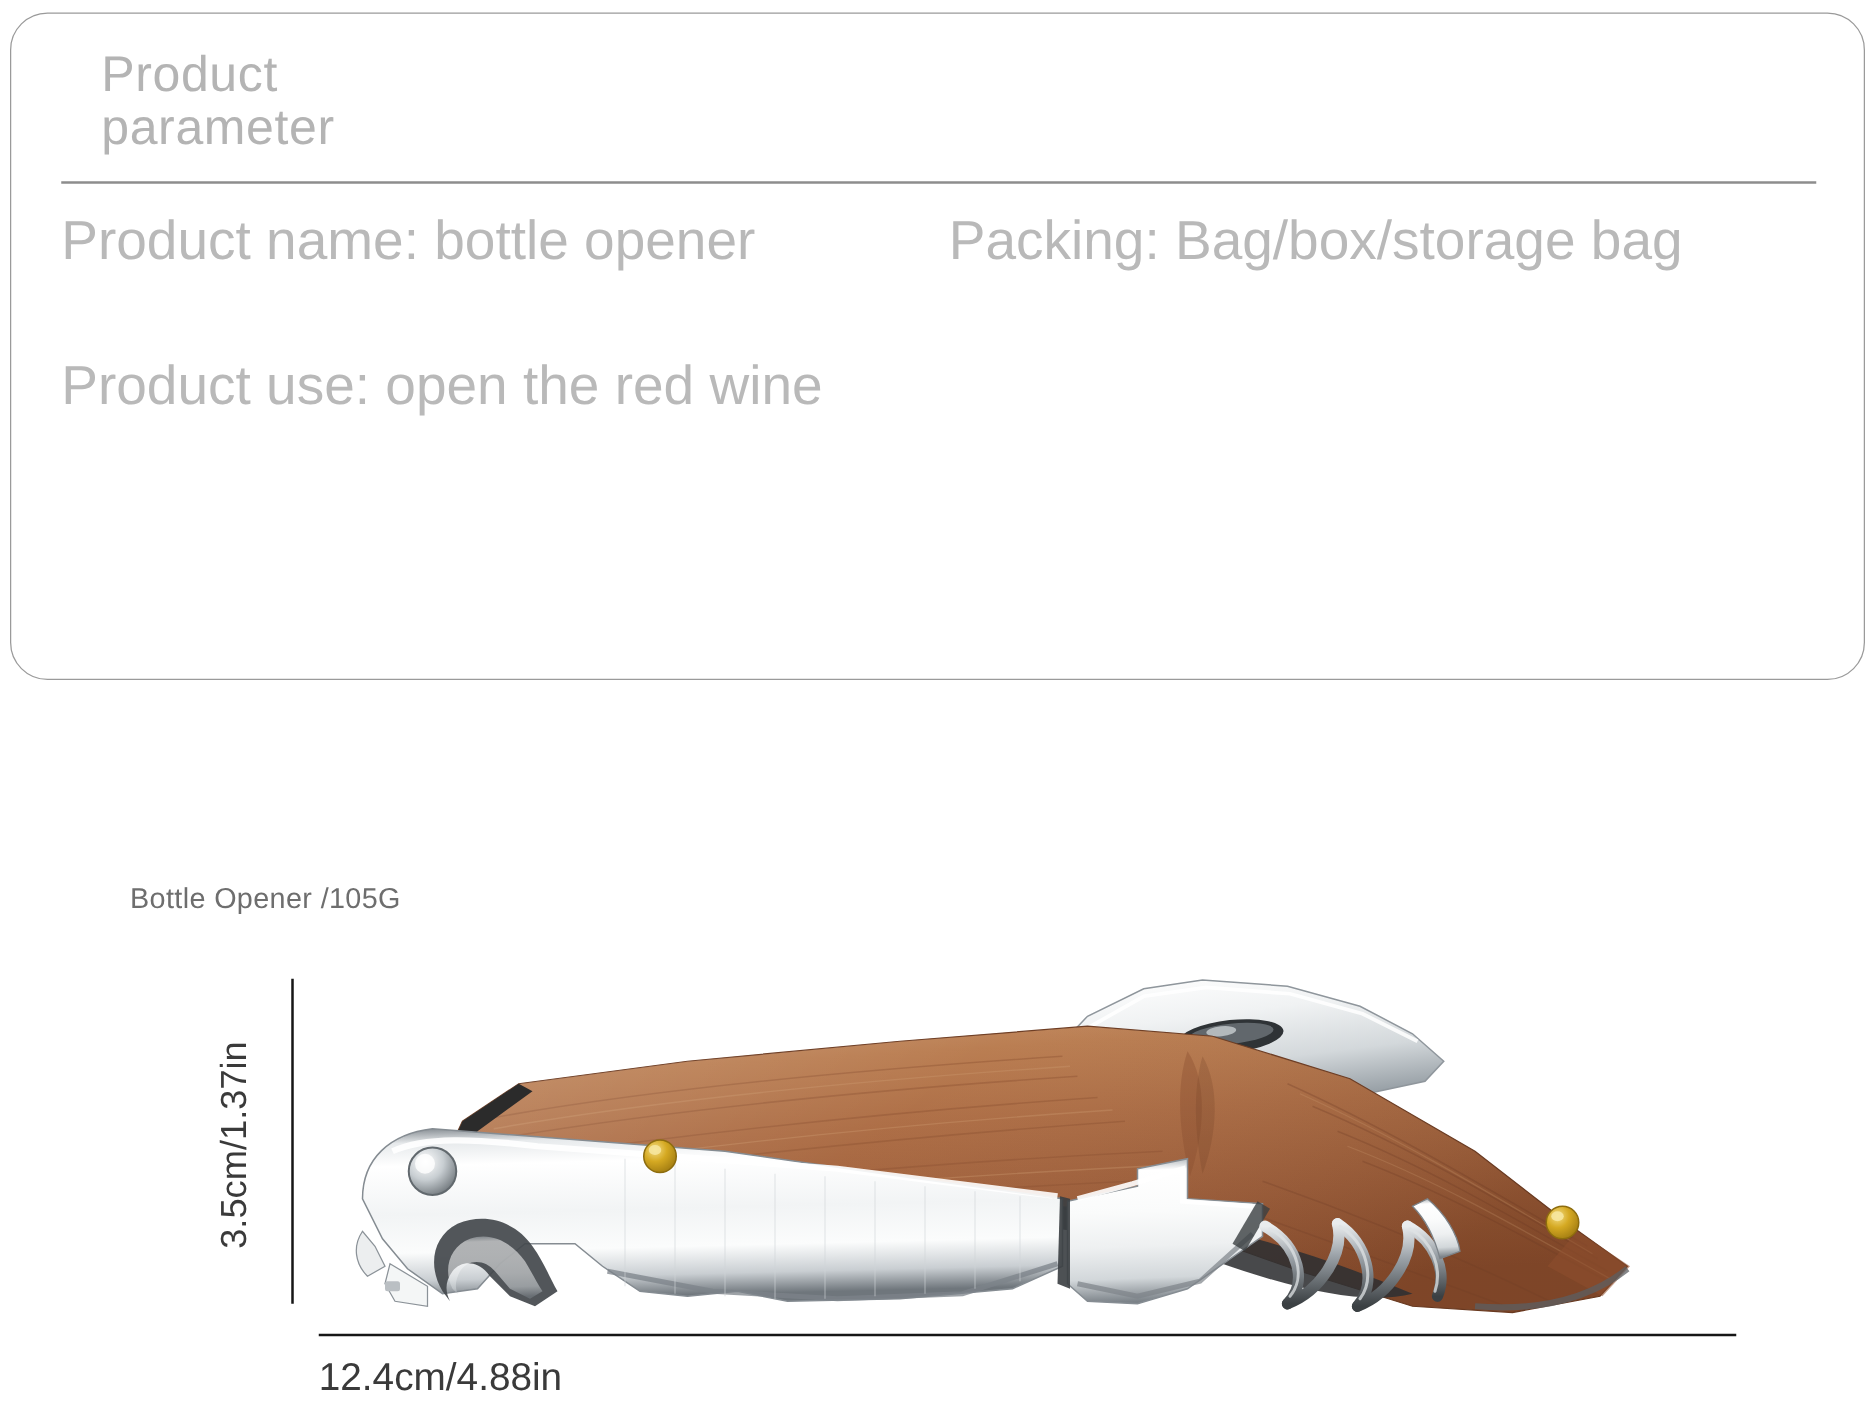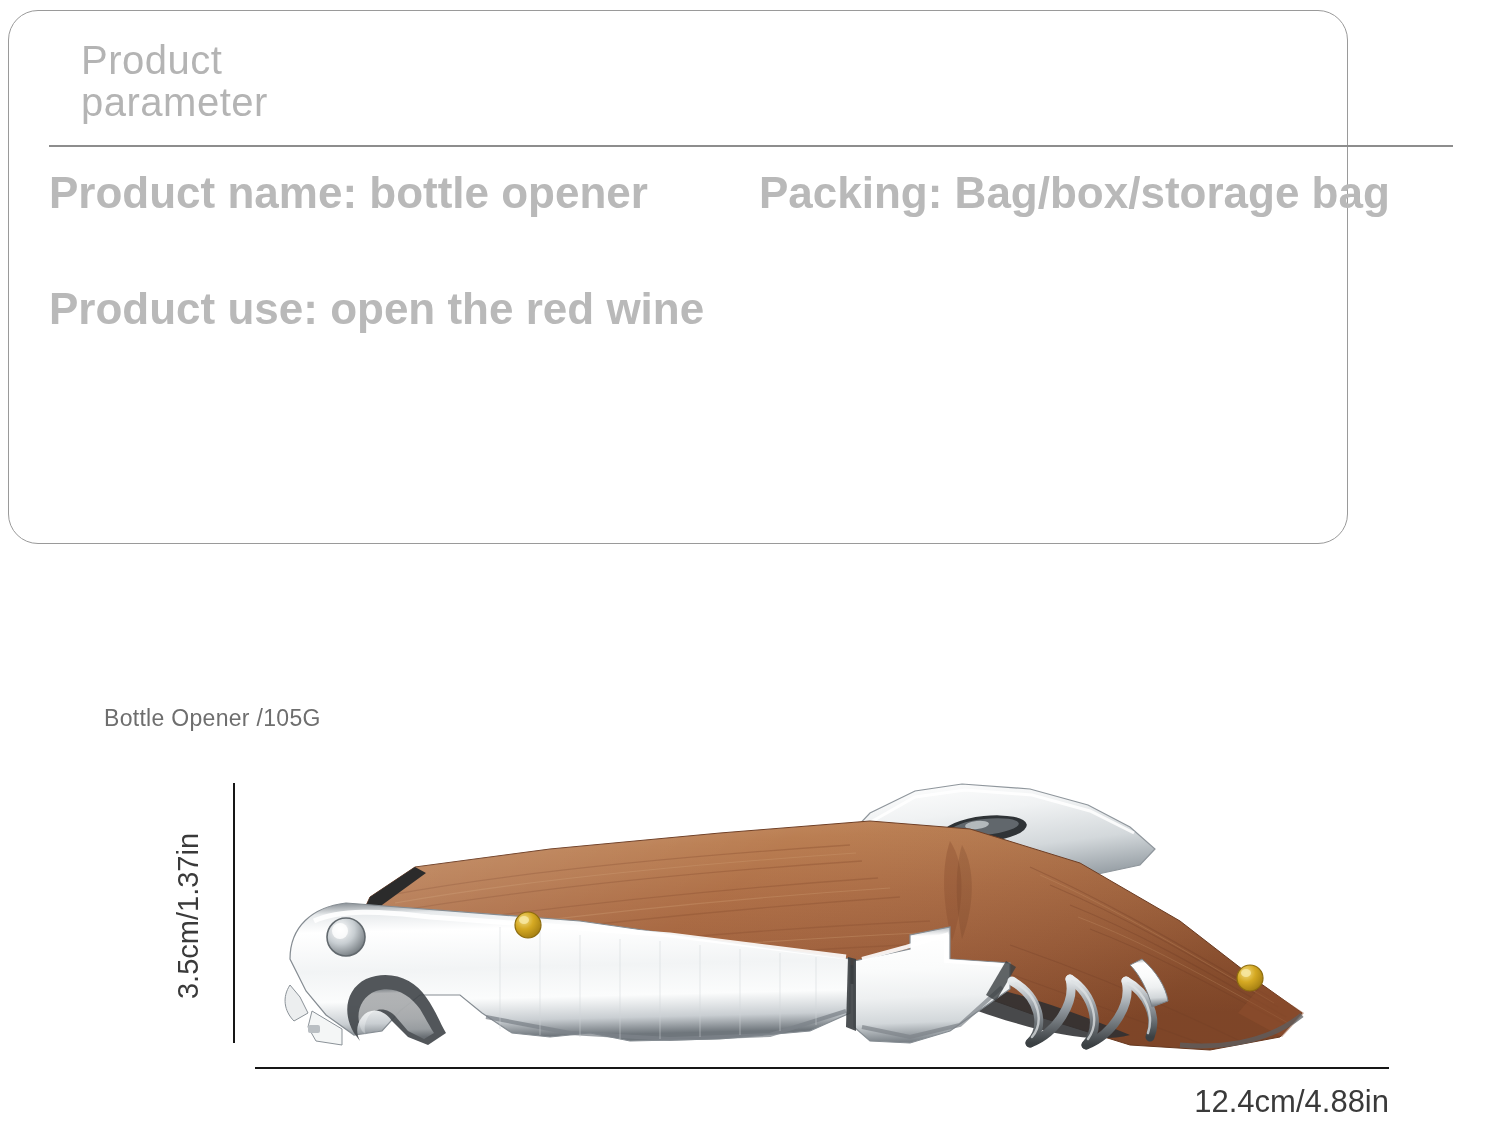--- a/index.html
+++ b/index.html
@@ -13,21 +13,21 @@
     font-family: "Liberation Sans", sans-serif;
     position: relative;
     overflow: hidden;
   }
 
   
   .param-panel {
     position: absolute;
     left: 8px;
     top: 10px;
-    width: 1340px;
+    width: 1484px;
     height: 534px;
     border: 1.6px solid #9a9a9a;
     border-radius: 30px;
     box-sizing: border-box;
     background: #ffffff;
   }
   .panel-title {
     position: absolute;
     left: 72px;
     top: 28px;
@@ -54,21 +54,21 @@
     display: grid;
     grid-template-columns: 710px 700px;
     grid-auto-rows: 116px;
     align-items: start;
   }
   .param-cell {
     font-size: 44px;
     line-height: 1;
     color: #b9b9b9;
     white-space: nowrap;
-    font-weight: 700;
+    font-weight: 400;
   }
   .param-cell.wide { letter-spacing: -0.4px; }
 
   
   .product-section {
     position: absolute;
     left: 0;
     top: 620px;
     width: 1500px;
     height: 504px;
@@ -115,21 +115,21 @@
     left: -222px;
     top: 0;
     width: 222px;
     text-align: center;
   }
   .dim-label-h {
     position: absolute;
     left: 255px;
     top: 464px;
     width: 1134px;
-    text-align: right;
+    text-align: left;
     font-size: 31px;
     color: #3a3a3a;
   }
 
   
   .product-art {
     position: absolute;
     left: 250px;
     top: 125px;
     width: 1150px;

